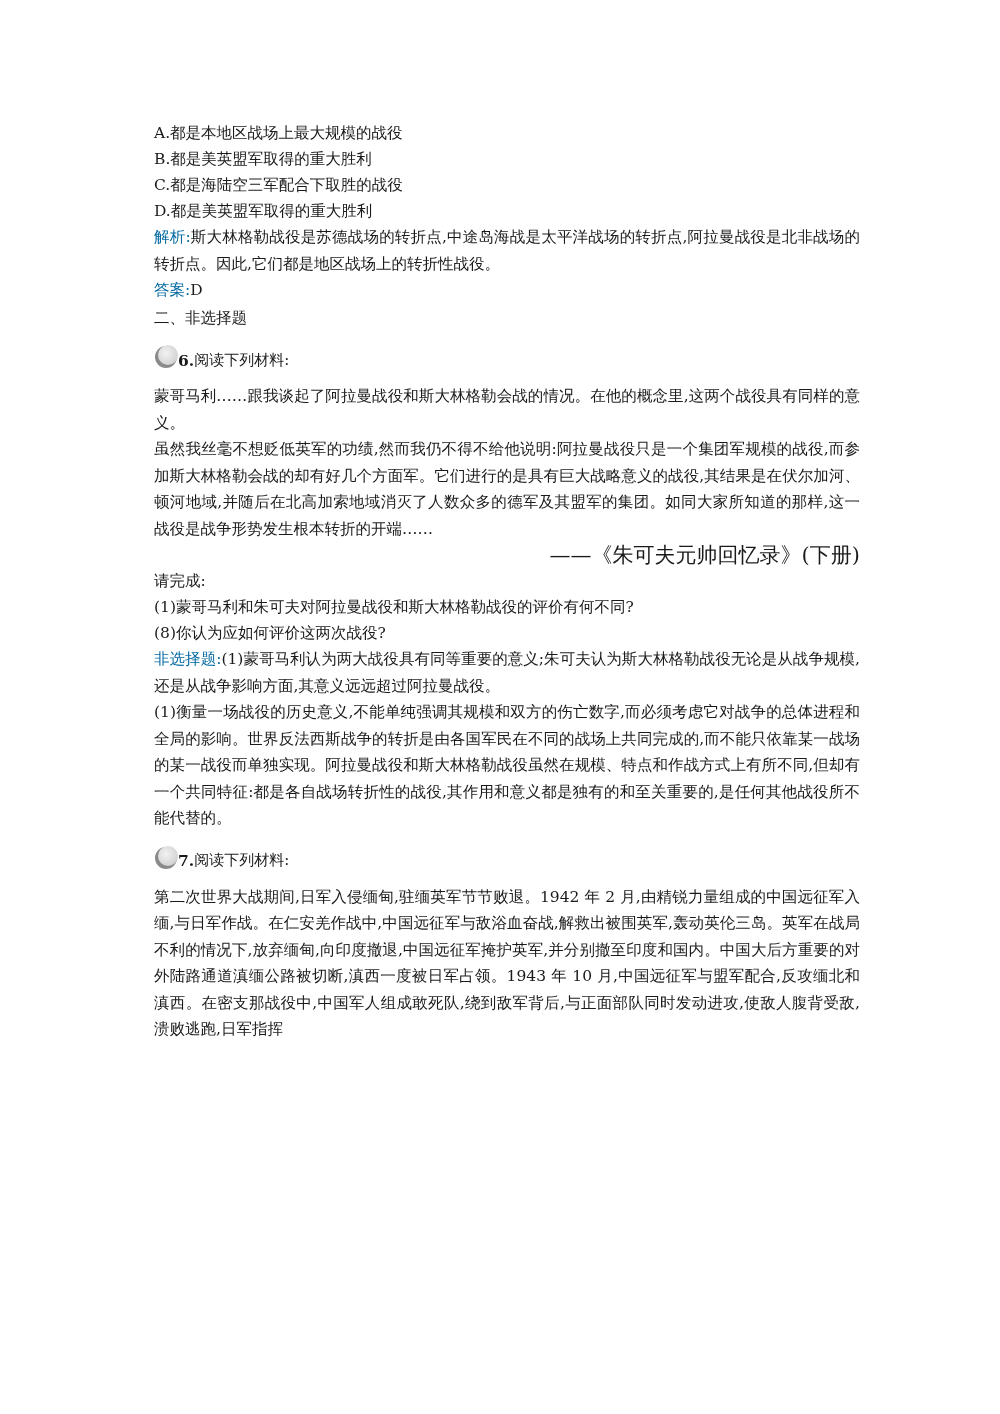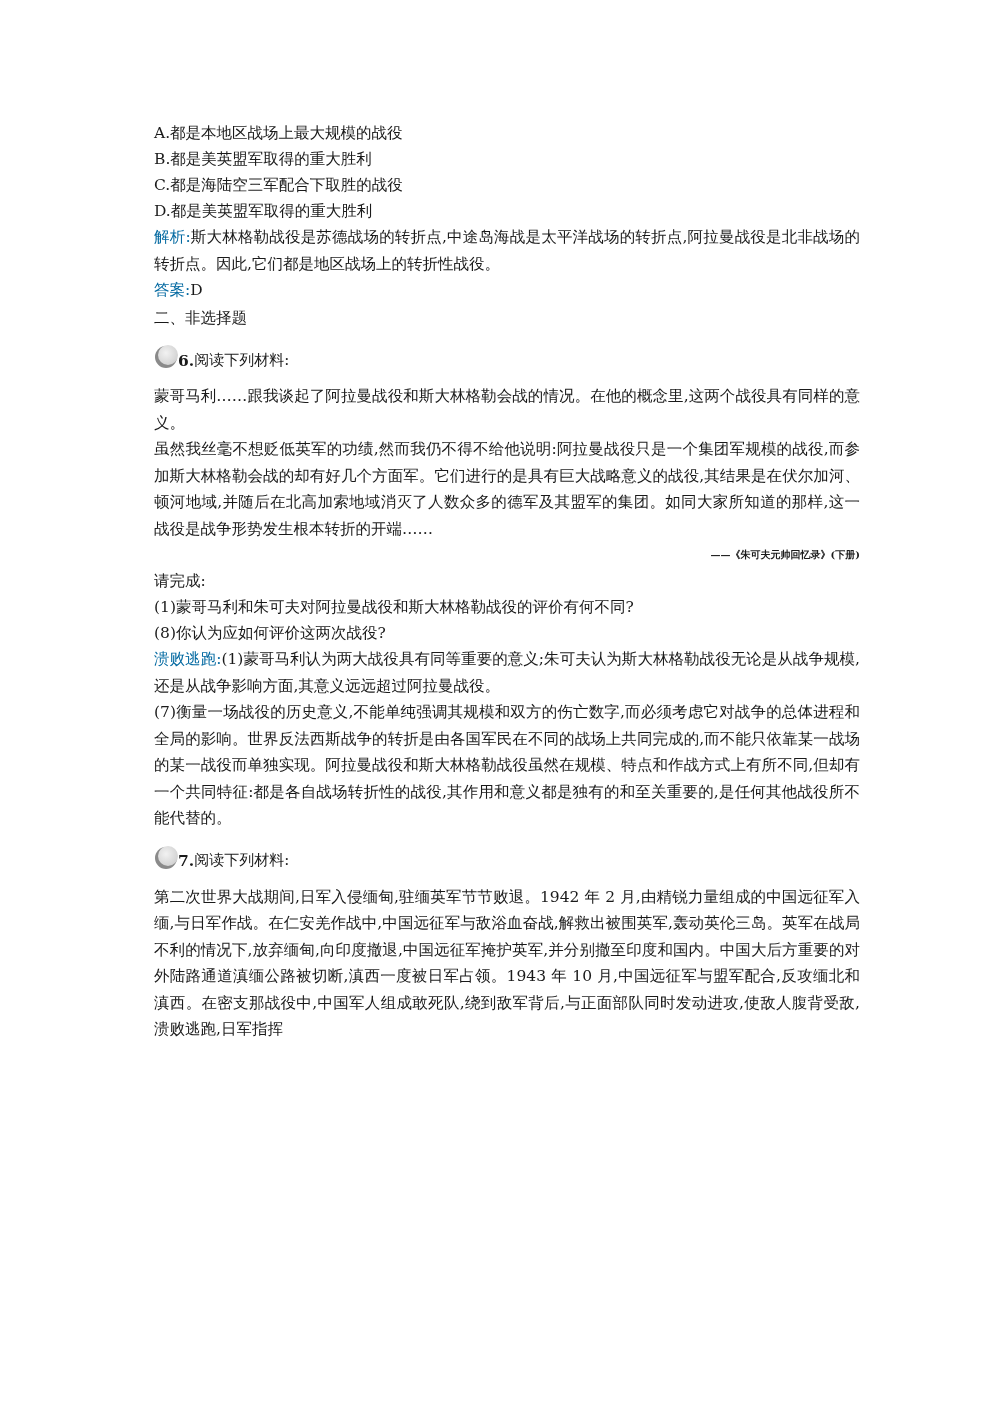--- a/index.html
+++ b/index.html
@@ -73,23 +73,22 @@
       font-size: 15.5px;
     }
     .q-title {
       font-size: 15px;
     }
     .material {
       margin-top: 8px;
     }
     .source {
       text-align: right;
-      font-size: 10px;
+      font-size: 21px;
       line-height: 26px;
-      font-weight: bold;
     }
   </style>
 </head>
 <body>
 
 <div class="page">
 
   <div>
     <div class="line">A.都是本地区战场上最大规模的战役</div>
     <div class="line">B.都是美英盟军取得的重大胜利</div>
@@ -120,23 +119,23 @@
     <div class="para">蒙哥马利……跟我谈起了阿拉曼战役和斯大林格勒会战的情况。在他的概念里,这两个战役具有同样的意义。</div>
     <div class="para">虽然我丝毫不想贬低英军的功绩,然而我仍不得不给他说明:阿拉曼战役只是一个集团军规模的战役,而参加斯大林格勒会战的却有好几个方面军。它们进行的是具有巨大战略意义的战役,其结果是在伏尔加河、顿河地域,并随后在北高加索地域消灭了人数众多的德军及其盟军的集团。如同大家所知道的那样,这一战役是战争形势发生根本转折的开端……</div>
     <div class="source">——《朱可夫元帅回忆录》(下册)</div>
   </div>
 
   <div class="line">请完成:</div>
   <div class="line">(1)蒙哥马利和朱可夫对阿拉曼战役和斯大林格勒战役的评价有何不同?</div>
   <div class="line">(8)你认为应如何评价这两次战役?</div>
 
   <div class="para">
-    <span class="red">溃败逃跑:</span><span>(1)蒙哥马利认为两大战役具有同等重要的意义;朱可夫认为斯大林格勒战役无论是从战争规模,还是从战争影响方面,其意义远远超过阿拉曼战役。</span>
+    <span class="red">非选择题:</span><span>(1)蒙哥马利认为两大战役具有同等重要的意义;朱可夫认为斯大林格勒战役无论是从战争规模,还是从战争影响方面,其意义远远超过阿拉曼战役。</span>
   </div>
-  <div class="para">(7)衡量一场战役的历史意义,不能单纯强调其规模和双方的伤亡数字,而必须考虑它对战争的总体进程和全局的影响。世界反法西斯战争的转折是由各国军民在不同的战场上共同完成的,而不能只依靠某一战场的某一战役而单独实现。阿拉曼战役和斯大林格勒战役虽然在规模、特点和作战方式上有所不同,但却有一个共同特征:都是各自战场转折性的战役,其作用和意义都是独有的和至关重要的,是任何其他战役所不能代替的。</div>
+  <div class="para">(1)衡量一场战役的历史意义,不能单纯强调其规模和双方的伤亡数字,而必须考虑它对战争的总体进程和全局的影响。世界反法西斯战争的转折是由各国军民在不同的战场上共同完成的,而不能只依靠某一战场的某一战役而单独实现。阿拉曼战役和斯大林格勒战役虽然在规模、特点和作战方式上有所不同,但却有一个共同特征:都是各自战场转折性的战役,其作用和意义都是独有的和至关重要的,是任何其他战役所不能代替的。</div>
 
   <div class="q-head">
     <span class="q-icon">
       <span class="outer"></span>
         <span class="inner"></span>
     </span>
     <span class="q-num">7.</span>
       <span class="q-title">阅读下列材料:</span>
   </div>
 

